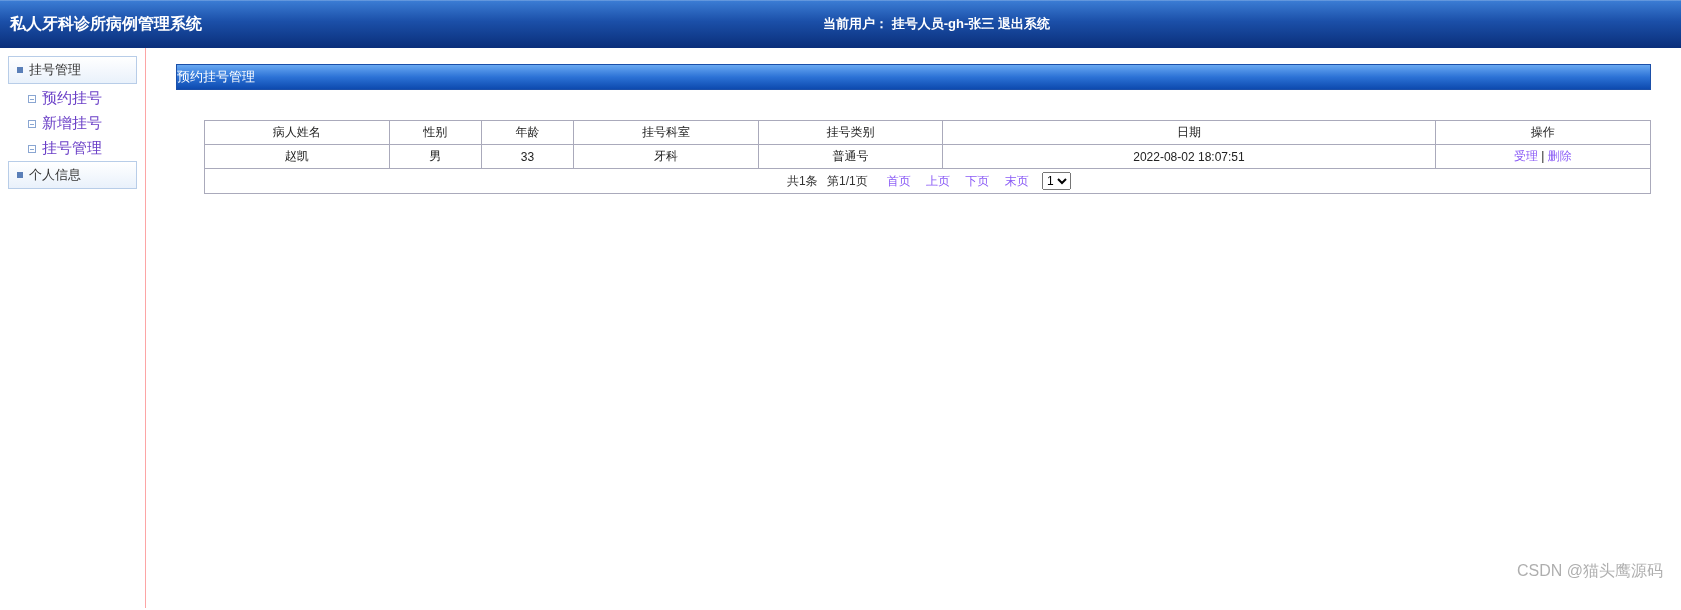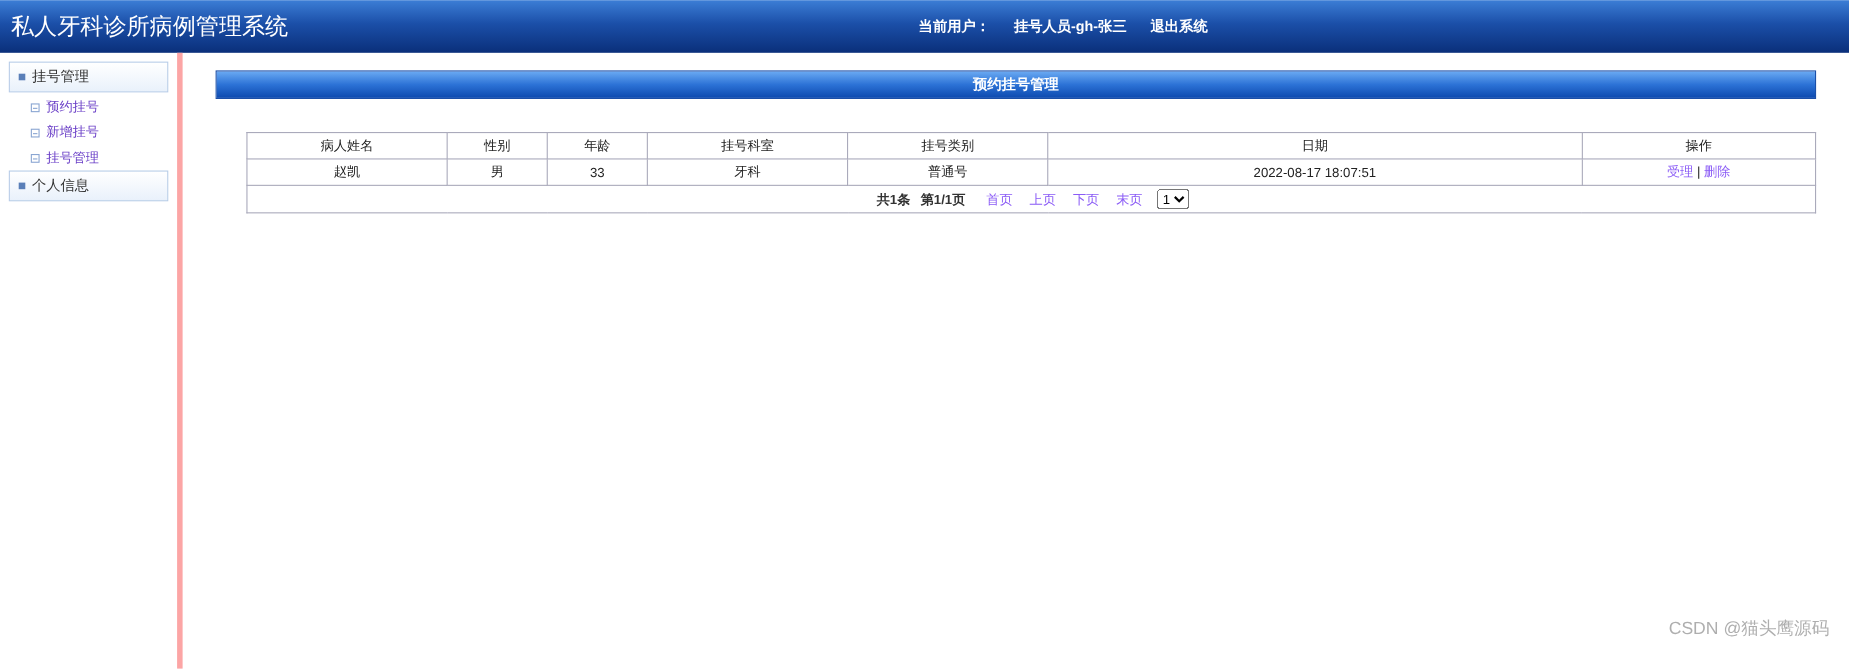--- a/index.html
+++ b/index.html
@@ -7,51 +7,51 @@
     
     .header {
       height: 48px;
       background: linear-gradient(to bottom, #3c7ed6 0%, #1b4fa8 45%, #0a2f7a 100%);
       color: #fff;
       display: flex;
       align-items: center;
       padding: 0 10px;
       box-shadow: inset 0 1px 0 rgba(255,255,255,0.2);
     }
-    .header-title { font-size: 21px; font-weight: normal; }
+    .header-title { font-size: 16px; font-weight: bold; }
     .header-center { flex: 1; text-align: center; font-size: 13px; font-weight: bold; }
-    .header-center .user-info { margin-left: 18px; }
+    .header-center .user-info { }
     .header-center a { color: #fff; text-decoration: none; }
     
     .layout { display: flex; }
     
     .sidebar {
-      width: 166px;
+      width: 146px;
       padding: 8px;
-      border-right: 5px solid #fca5a5;
+      border-right: 1px solid #fca5a5;
       min-height: 560px;
     }
     .nav-group {
       border: 1px solid #b8cde8;
       background: linear-gradient(to bottom, #fff, #e9f1fb);
       padding: 4px 8px;
       font-size: 13px;
       color: #333;
       cursor: pointer;
       margin-bottom: 2px;
       display: flex;
       align-items: center;
     }
     .nav-group .bullet {
       width: 6px; height: 6px; background: #5a7fb8; margin-right: 6px;
       display: inline-block;
     }
     .nav-item {
       padding: 3px 6px 3px 20px;
-      font-size: 12px;
+      font-size: 15px;
       color: #6a3fc7;
       cursor: pointer;
       display: flex;
       align-items: center;
     }
     .nav-item .sq {
       width: 8px; height: 8px; border: 1px solid #8aa6d2;
       margin-right: 6px; display: inline-block;
       position: relative;
     }
@@ -60,22 +60,21 @@
     }
     
     .main {
       flex: 1;
       padding: 16px 30px 0 30px;
     }
     
     .panel-title {
       background: linear-gradient(to bottom, #69a9f2 0%, #2c72d6 50%, #0d4aaf 100%);
       color: #fff;
-      text-align: center;
-      font-weight: bold;
+      font-weight: normal;
       font-size: 13px;
       padding: 3px 0;
       border: 1px solid #1b4fa8;
     }
     
     .table-wrap { margin-top: 30px; padding-left: 28px; }
     table.data {
       width: 100%;
       border-collapse: collapse;
       border: 1px solid #aab;
@@ -86,21 +85,21 @@
       padding: 3px 6px;
       font-size: 12px;
       font-weight: normal;
     }
     table.data th { background: #fff; color: #222; }
     table.data td { color: #222; }
     table.data td a { color: #8b5cf6; text-decoration: none; cursor: pointer; }
     
     .pager-row td { padding: 4px 0; }
     .pager { color: #1a3fd0; }
-    .pager span { margin: 0 3px; color: #333; font-weight: bold; }
+    .pager span { margin: 0 3px; color: #333; }
     .pager a { margin: 12px 6px; color: #1a3fd0; text-decoration: none; cursor: pointer; }
     .pager select { font-size: 12px; margin-left: 4px; }
     
     .watermark {
       position: fixed;
       right: 18px;
       bottom: 28px;
       color: rgba(120,120,120,0.6);
       font-size: 16px;
       pointer-events: none;
@@ -158,21 +157,21 @@
             <th style="width:14%">操作</th>
           </tr>
         </thead>
         <tbody>
           <tr>
             <td>赵凯</td>
             <td>男</td>
             <td>33</td>
             <td>牙科</td>
             <td>普通号</td>
-            <td>2022-08-17 18:07:51</td>
+            <td>2022-08-02 18:07:51</td>
             <td>
               <a>受理</a><span> | </span><a>删除</a>
             </td>
           </tr>
           <tr class="pager-row">
             <td colspan="7">
               <div class="pager">
                 <span>共1条</span>
                 <span>第1/1页</span>
                 &nbsp;

